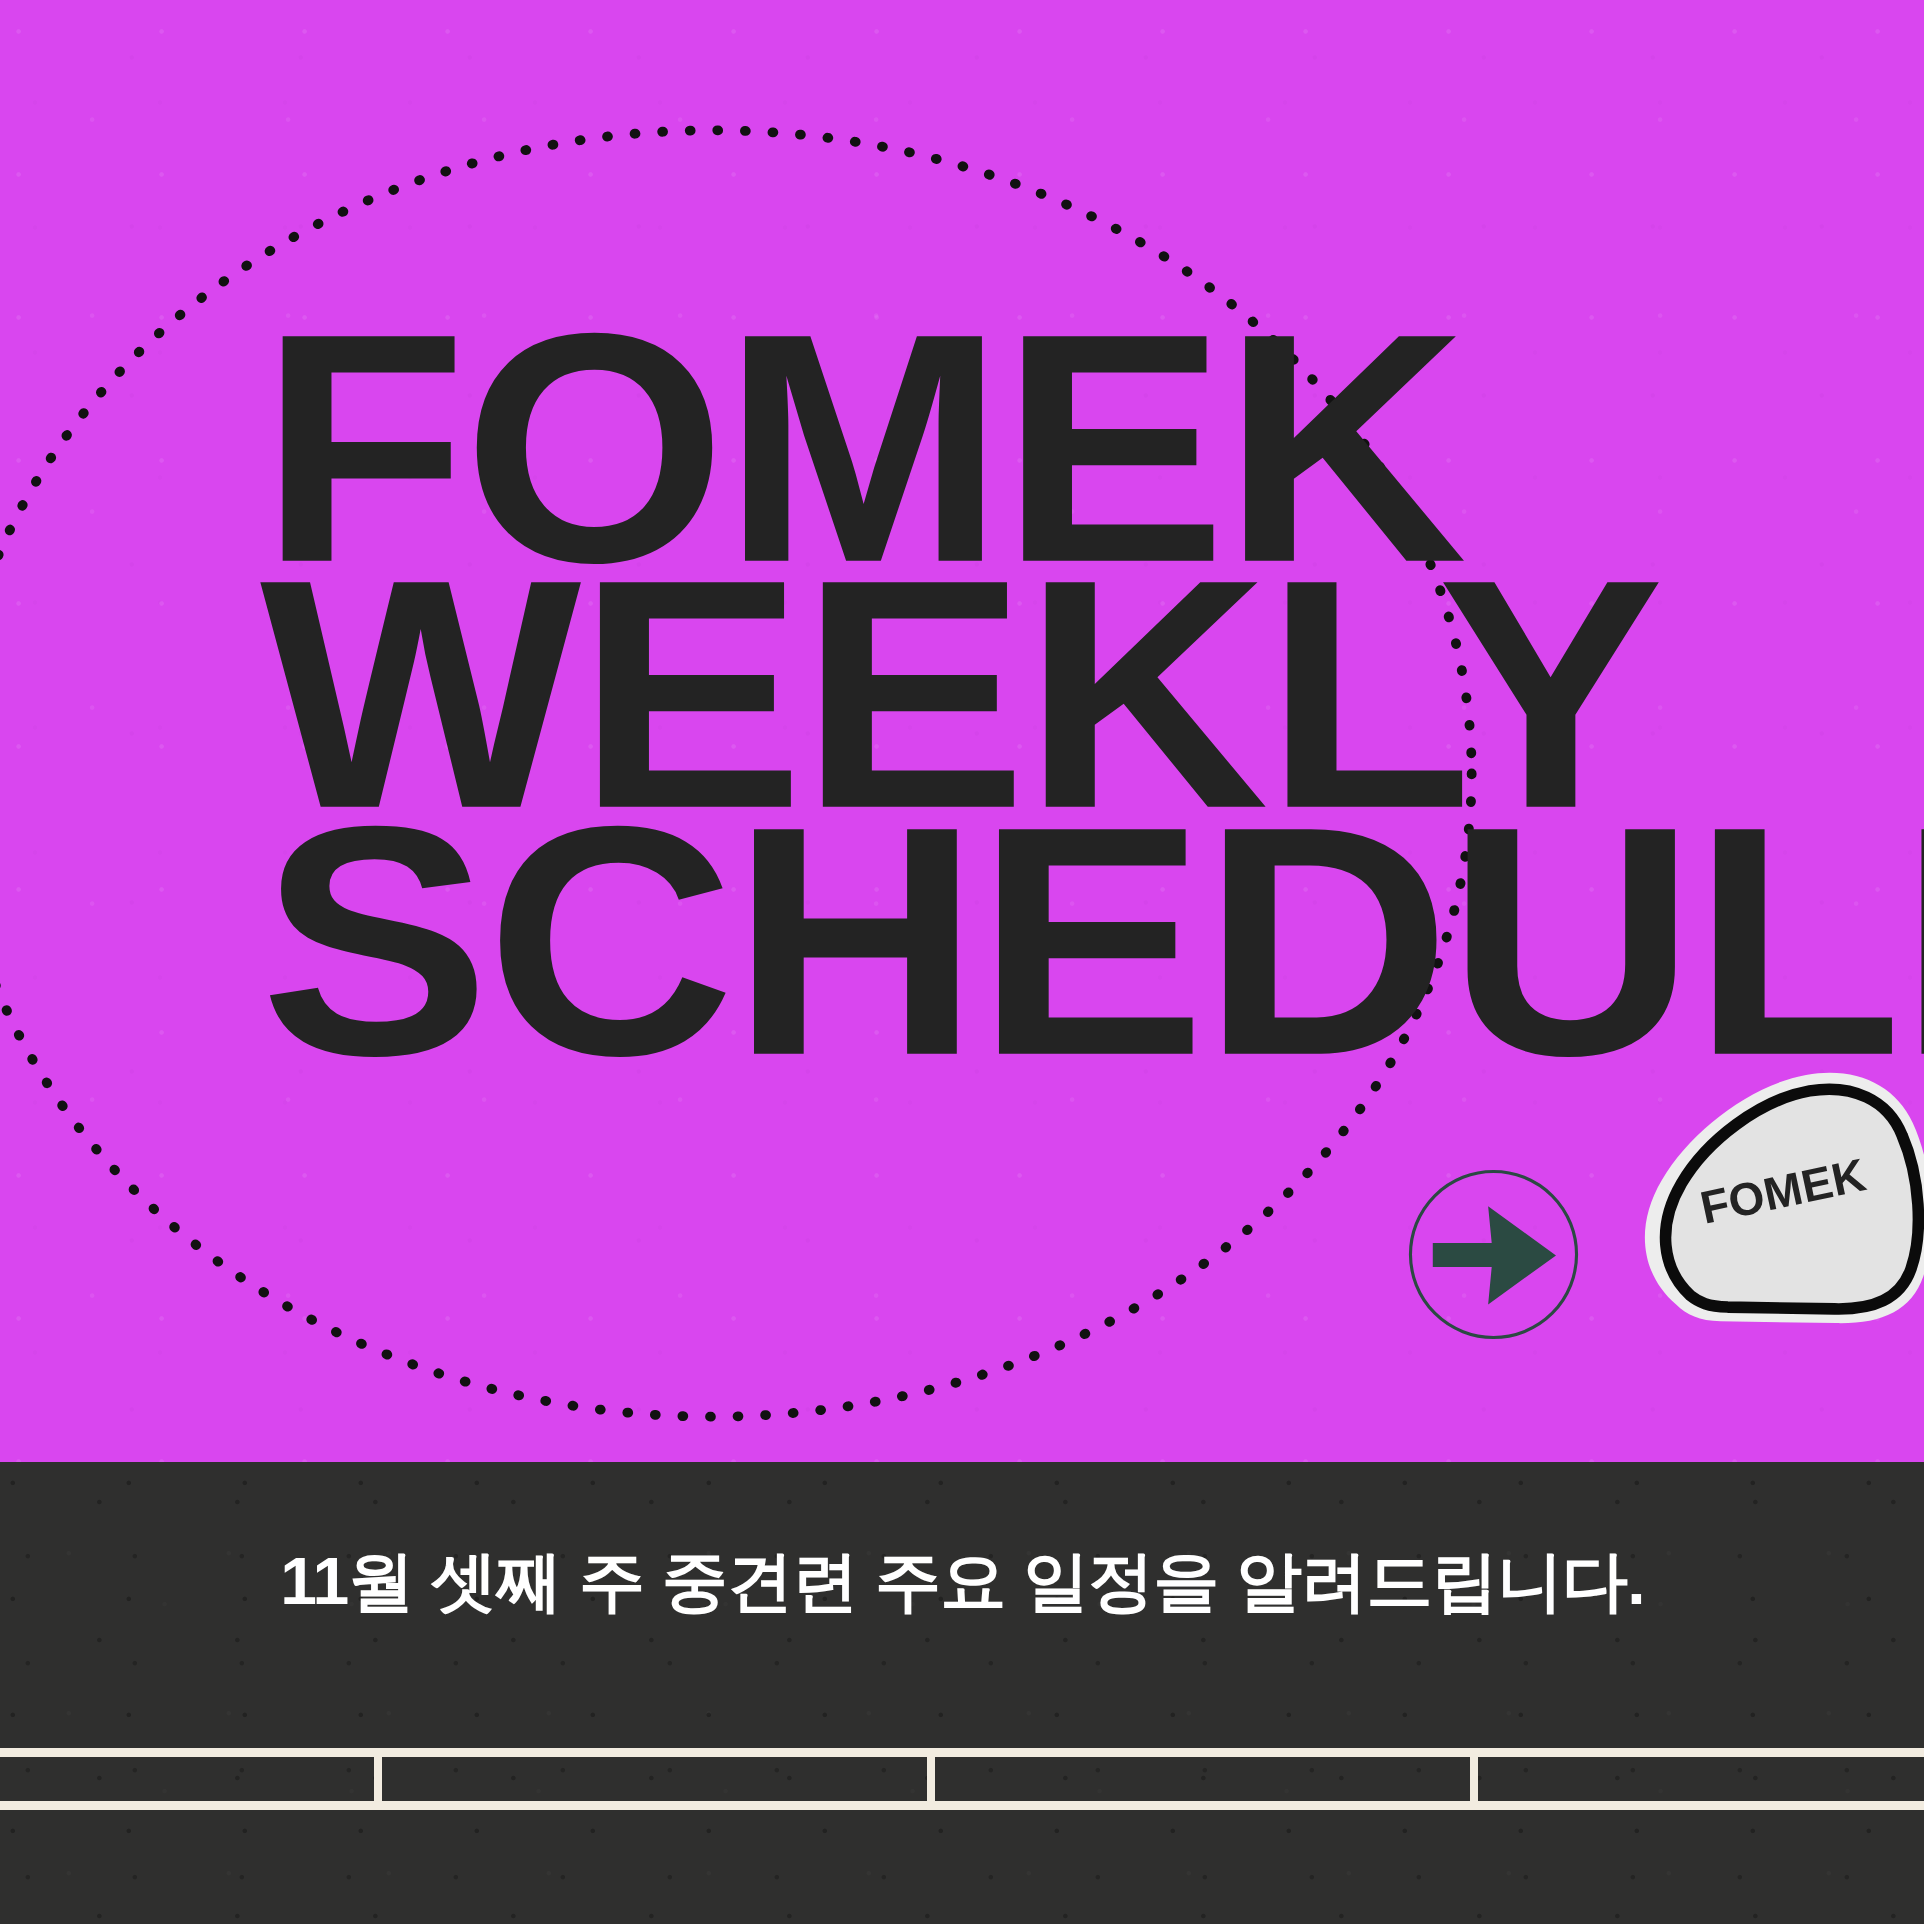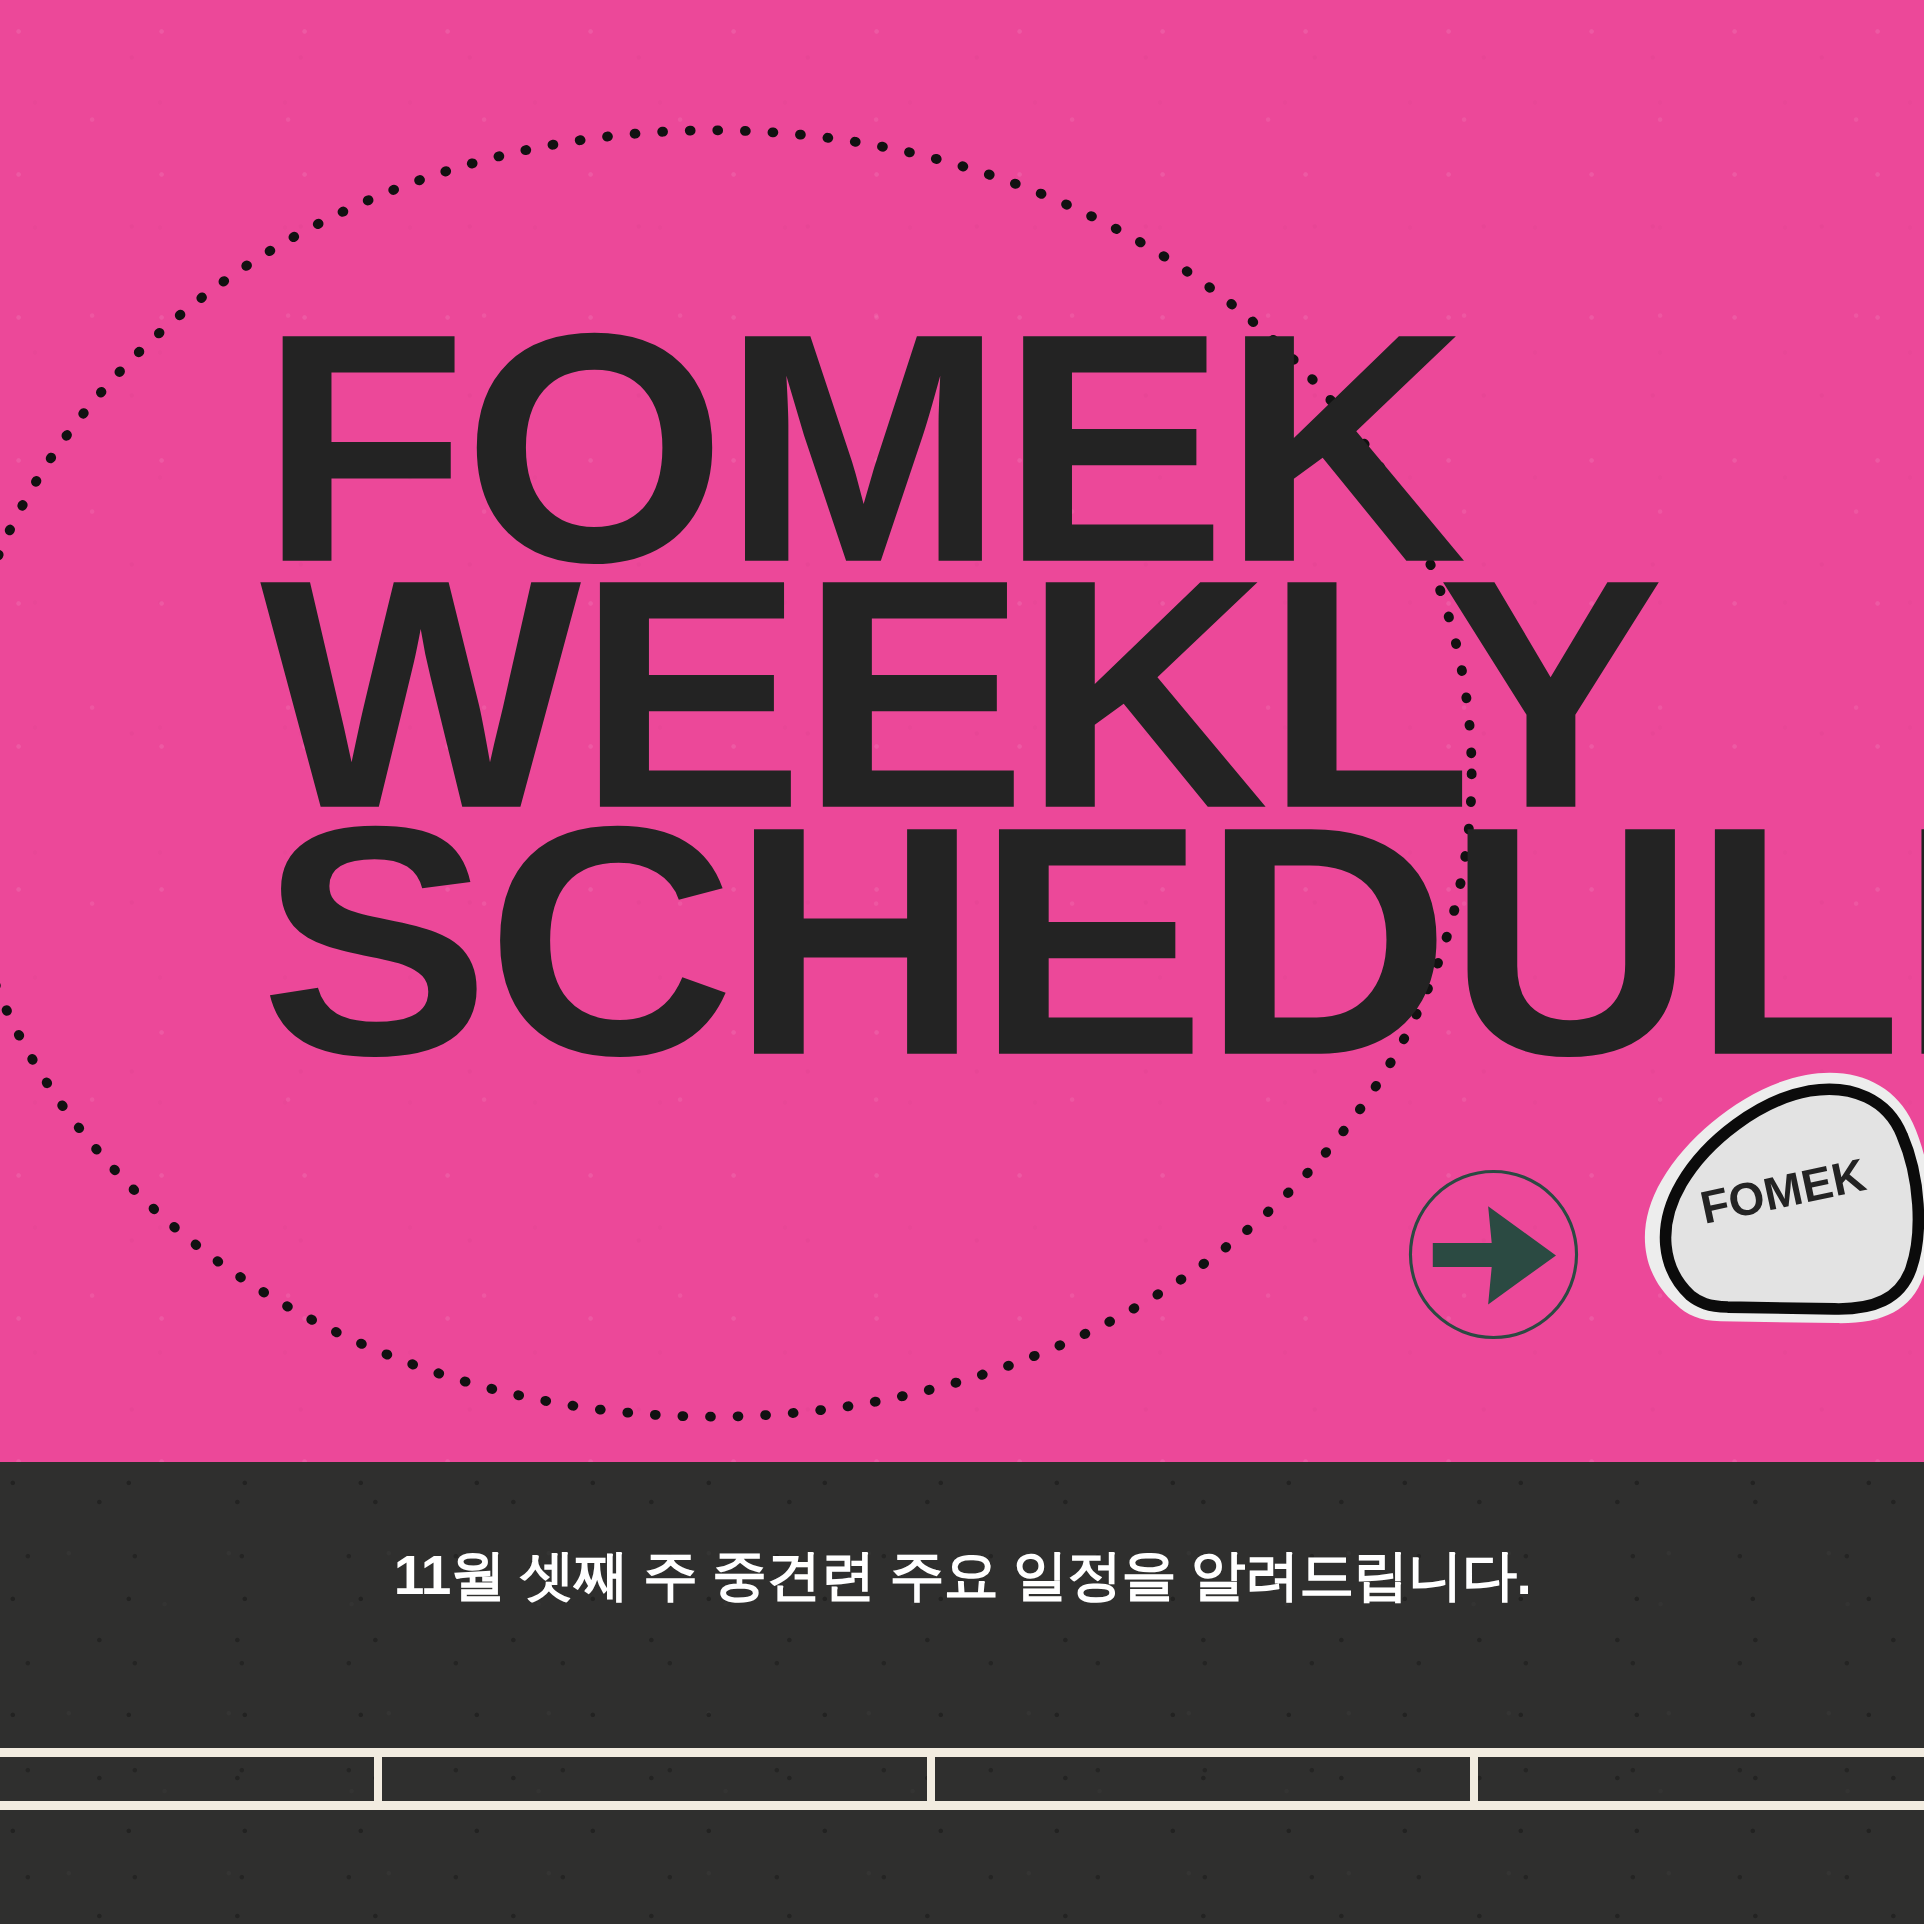--- a/index.html
+++ b/index.html
@@ -15,21 +15,21 @@
     font-family: "Liberation Sans", "DejaVu Sans", sans-serif;
     background: #b9d79b;
   }
 
   
   .hero {
     position: absolute;
     left: 0; top: 0;
     width: 1925px;
     height: 1462px;
-    background: #ec4899;
+    background: #d946ef;
     overflow: hidden;
   }
   .hero-noise {
     position: absolute;
     inset: 0;
     opacity: .35;
     background-image:
       radial-gradient(circle at 13% 22%, rgba(255,255,255,.28) 0 1.8px, transparent 2.7px),
       radial-gradient(circle at 47% 61%, rgba(255,255,255,.22) 0 1.8px, transparent 2.7px),
       radial-gradient(circle at 78% 34%, rgba(0,0,0,.05) 0 1.8px, transparent 2.7px),
@@ -130,21 +130,21 @@
   }
   .subhead {
     position: absolute;
     left: 0;
     top: 86px;
     width: 1925px;
     text-align: center;
     color: #ffffff;
     font-family: "Liberation Sans", "DejaVu Sans", sans-serif;
     font-weight: 700;
-    font-size: 55px;
+    font-size: 66px;
     letter-spacing: -0.012em;
     line-height: 1;
     white-space: nowrap;
     transform: scaleX(1.0);
   }
 
   
   .strip {
     position: absolute;
     left: 0;

